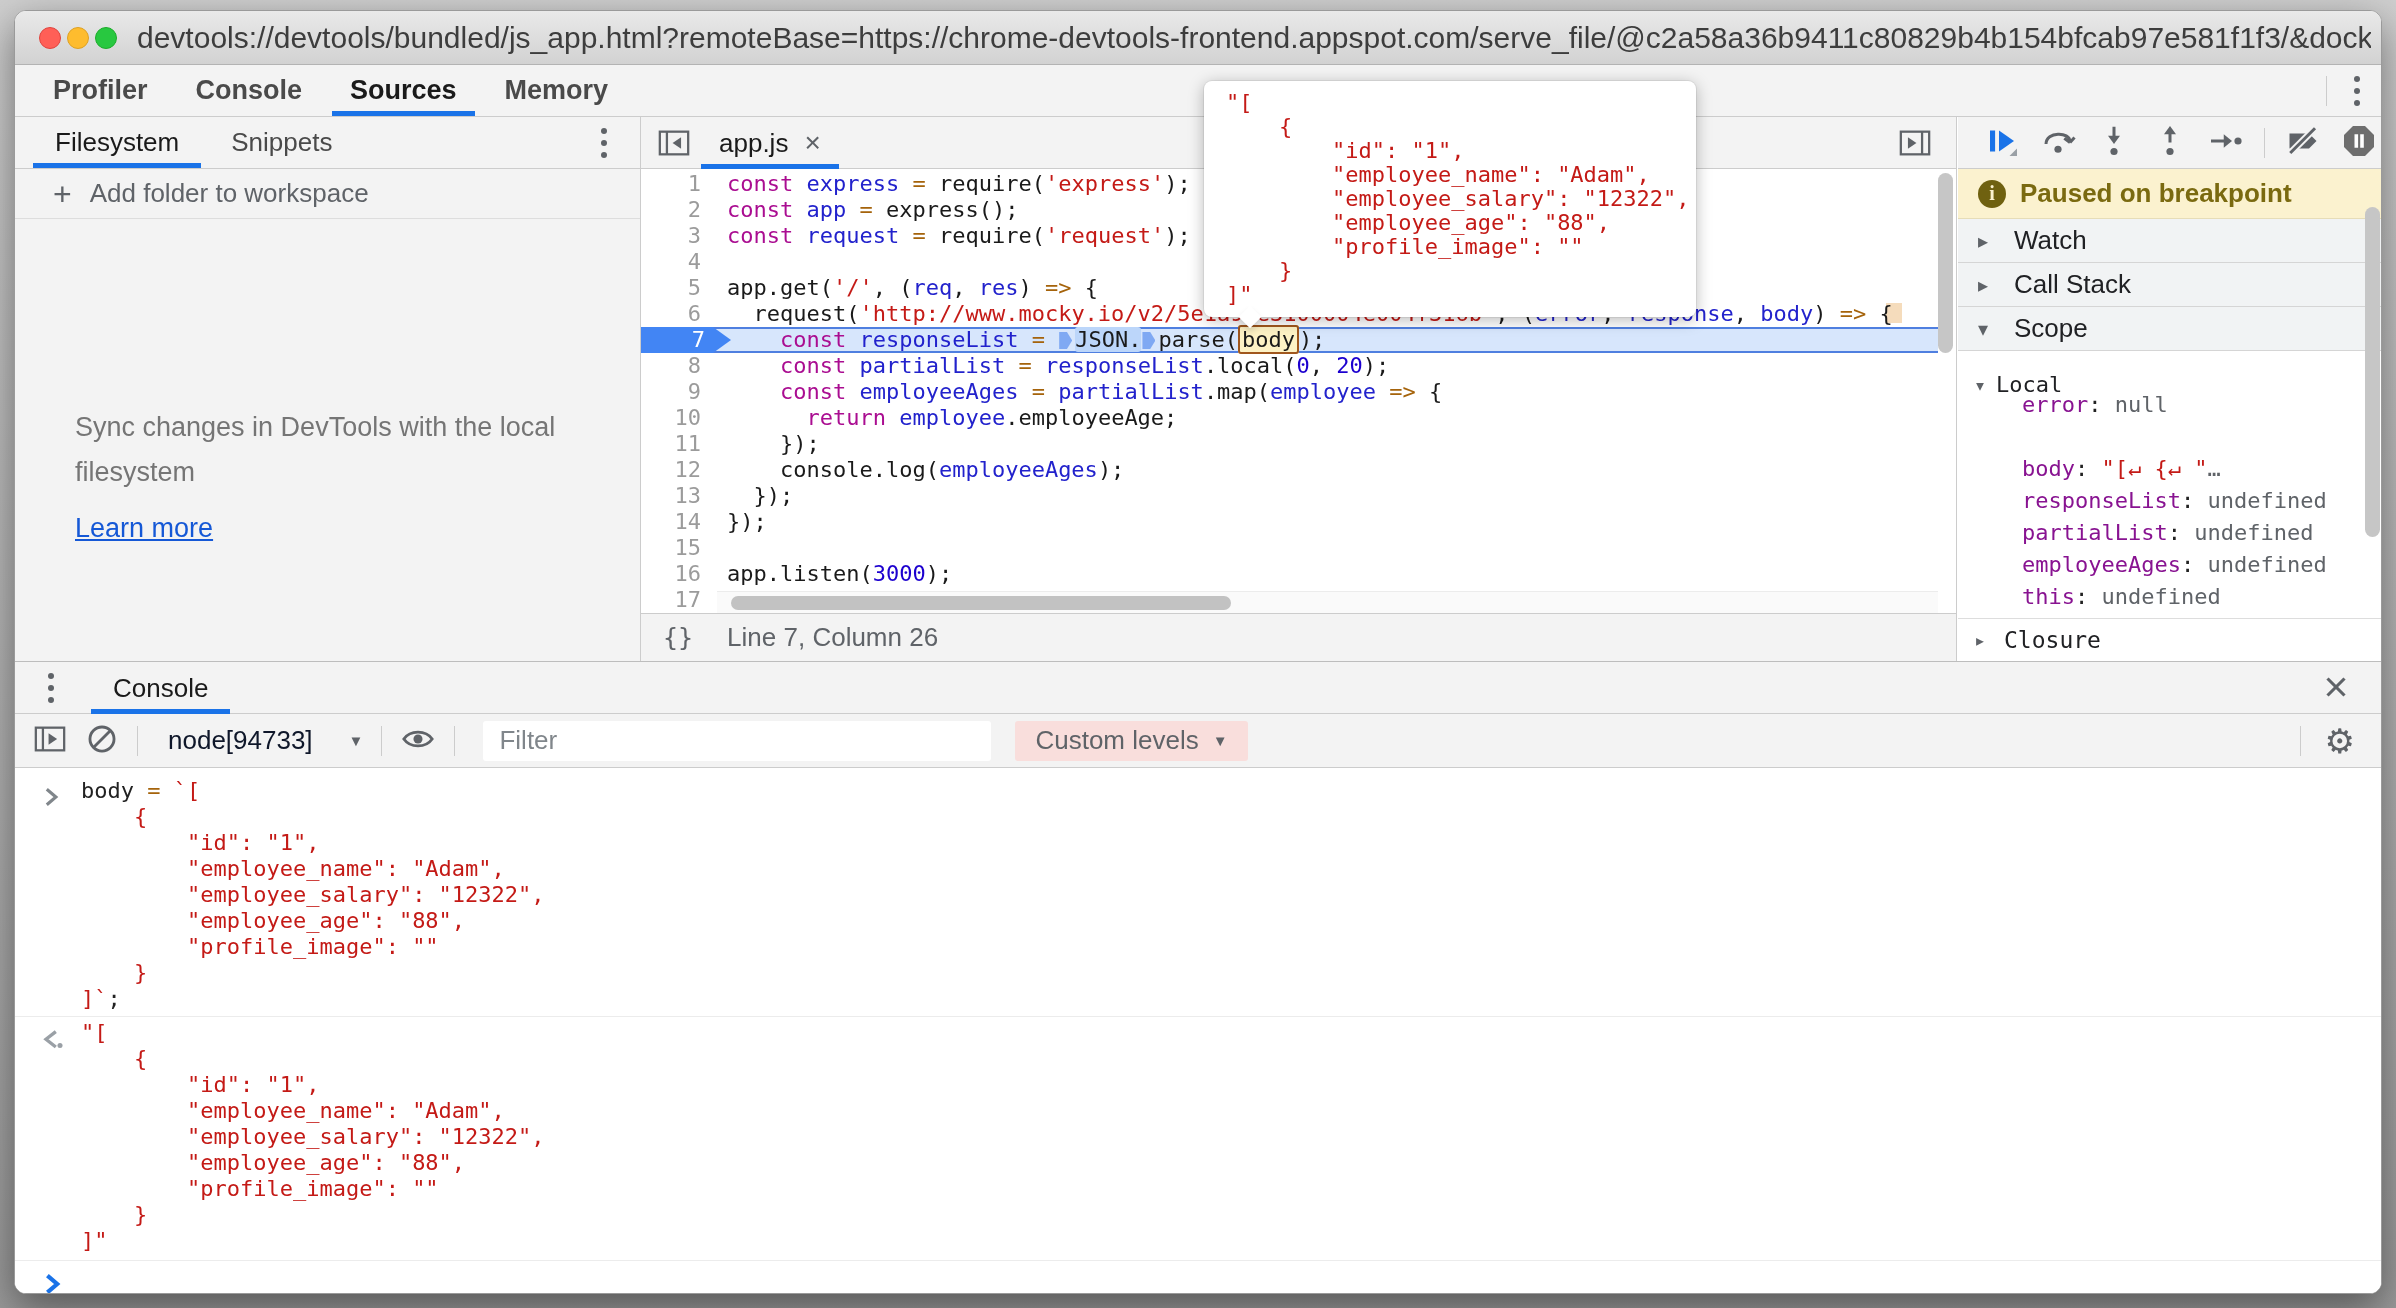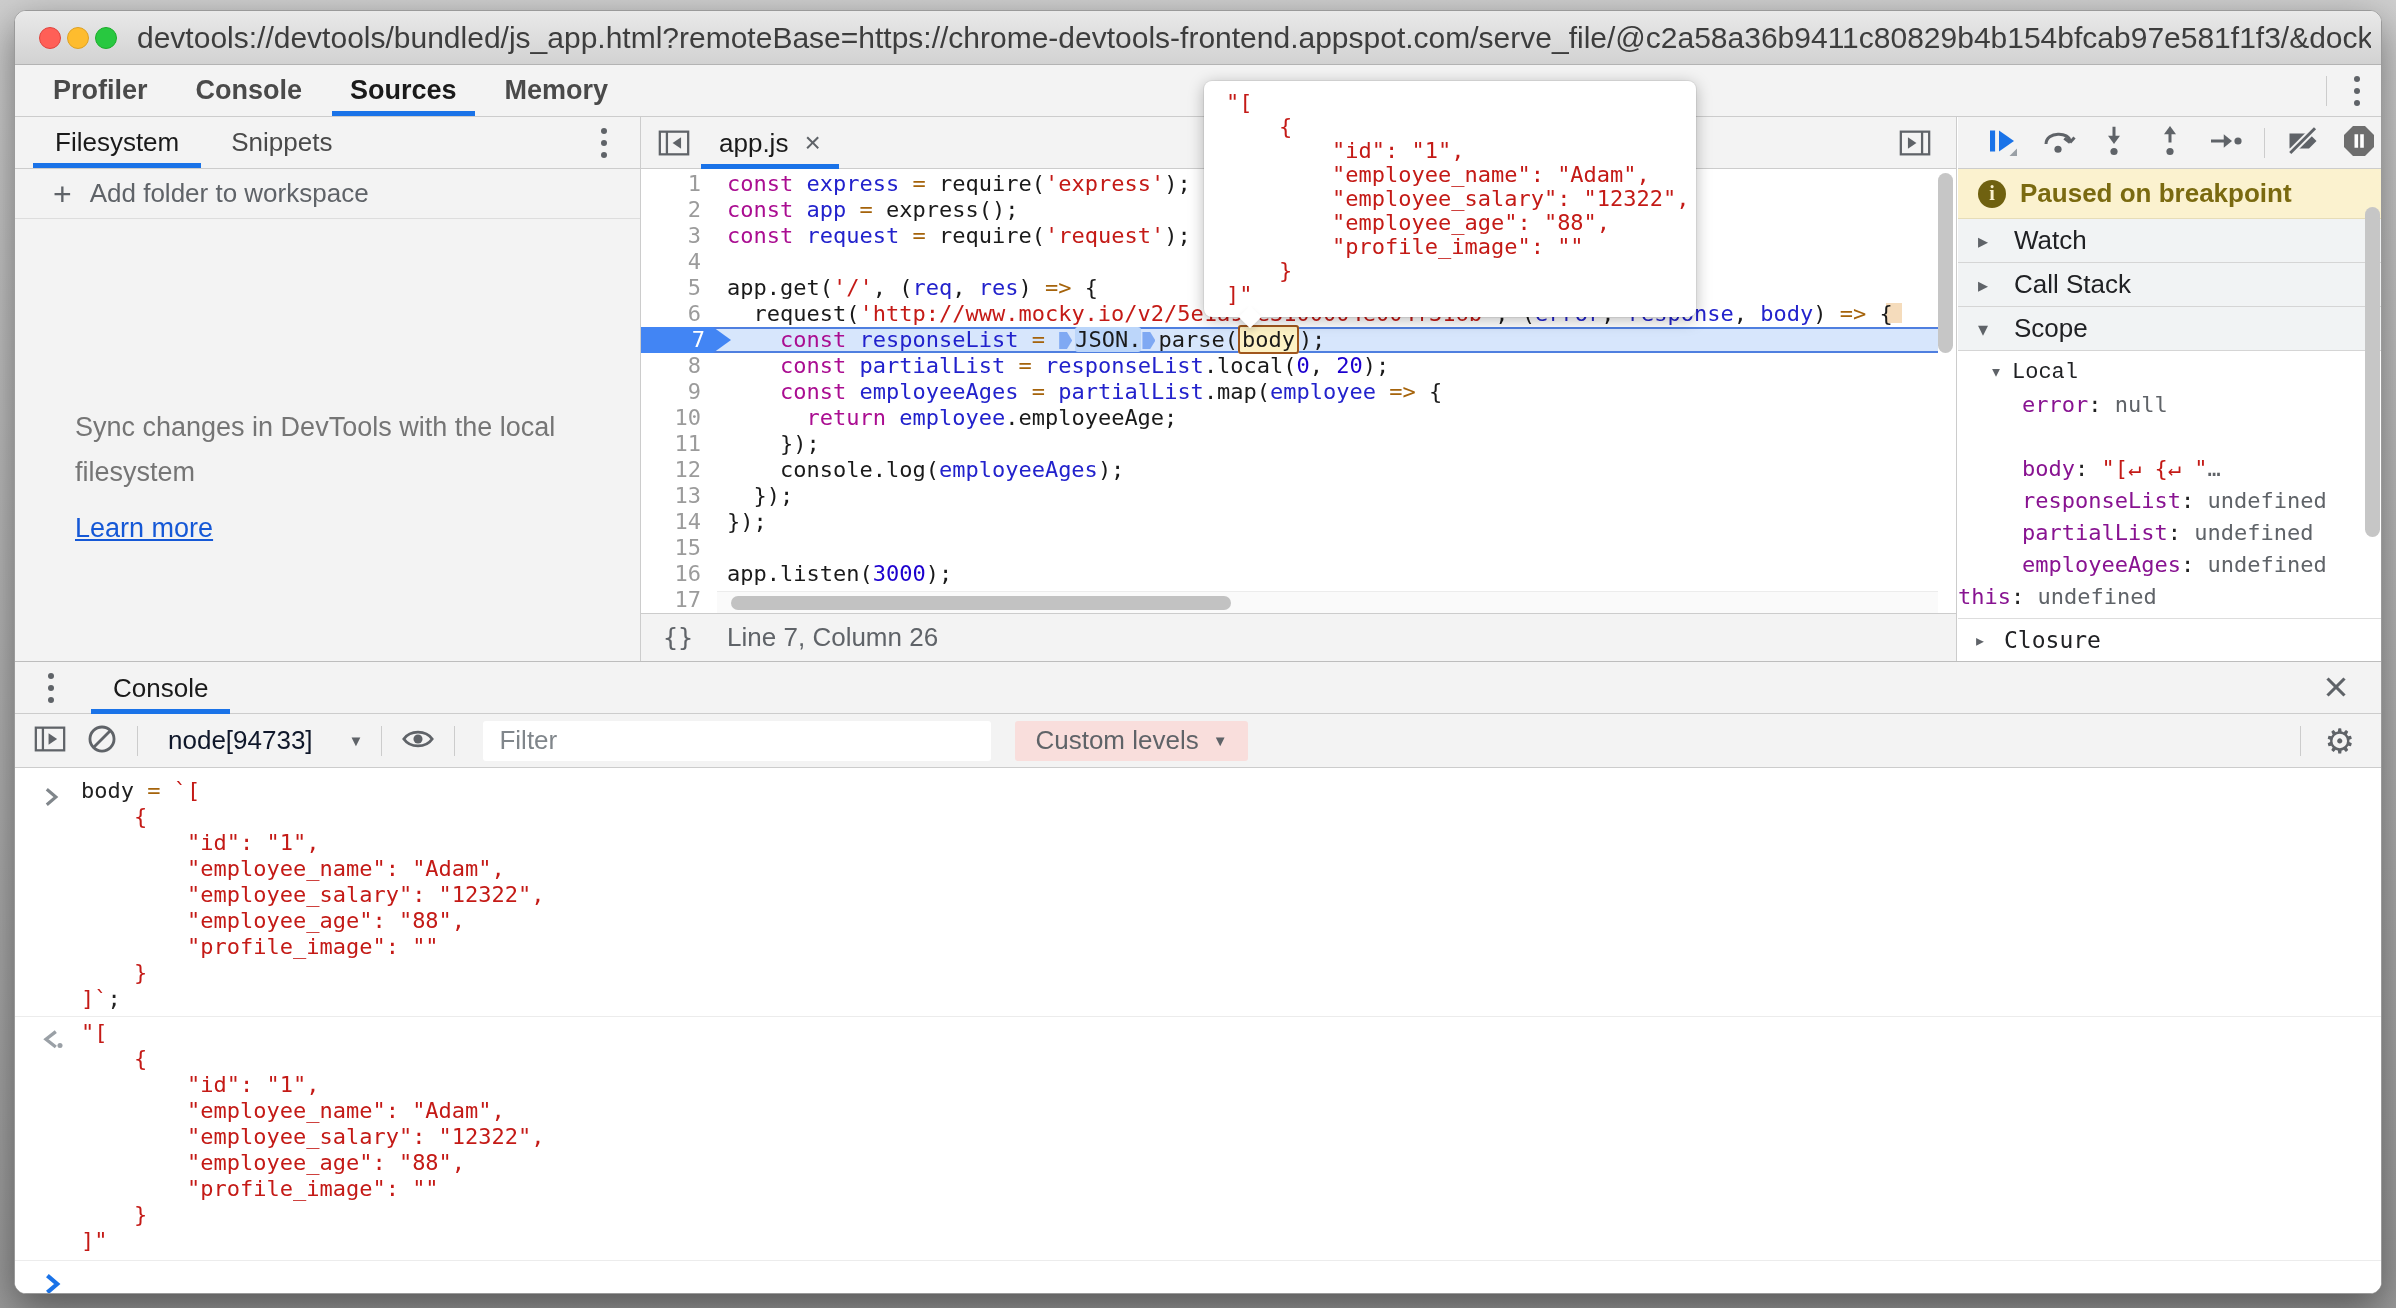--- a/index.html
+++ b/index.html
@@ -309,27 +309,27 @@
       <div class="sechead" style="top:146px;">
         <span class="tri">▸</span>
         <span>Call Stack</span>
       </div>
       <div class="sechead" style="top:190px;">
         <span class="tri">▾</span>
         <span>Scope</span>
       </div>
 
       <div class="scopebody" id="scopebody">
-            <div class="scope-row" style="top: 6px; padding-left: 32px; font-family: Liberation Mono, monospace;"><span class="tri">▾</span><span class="">Local</span></div>
+            <div class="scope-row" style="top: 18px; padding-left: 16px;"><span class="tri">▾</span><span class="">Local</span></div>
             <div class="scope-row" style="top: 38px; padding-left: 64px;"><span class="scope-name">error</span><span class="sv-plain">: </span><span class="sv-grey">null</span></div>
             <div class="scope-row" style="top: 102px; padding-left: 64px;"><span class="scope-name">body</span><span class="sv-plain">: </span><span class="sv-red">"[↵</span><span class="sv-plain">    </span><span class="sv-red">{↵</span><span class="sv-plain">        </span><span class="sv-red">"</span><span class="sv-grey">…</span></div>
             <div class="scope-row" style="top: 166px; padding-left: 64px;"><span class="scope-name">partialList</span><span class="sv-plain">: </span><span class="sv-grey">undefined</span></div>
             <div class="scope-row" style="top: 134px; padding-left: 64px;"><span class="scope-name">responseList</span><span class="sv-plain">: </span><span class="sv-grey">undefined</span></div>
             <div class="scope-row" style="top: 198px; padding-left: 64px;"><span class="scope-name">employeeAges</span><span class="sv-plain">: </span><span class="sv-grey">undefined</span></div>
-            <div class="scope-row" style="top: 230px; "><span class="scope-name">this</span><span class="sv-plain">: </span><span class="sv-grey">undefined</span></div>
+            <div class="scope-row" style="top: 230px; padding-left: 64px;"><span class="scope-name">this</span><span class="sv-plain">: </span><span class="sv-grey">undefined</span></div>
           </div>
 
       <div class="closurerow">
         <span class="tri">▸</span>
         <span>Closure</span>
       </div>
       <div class="rp-scroll"></div>
     </div>
   </div>
 

